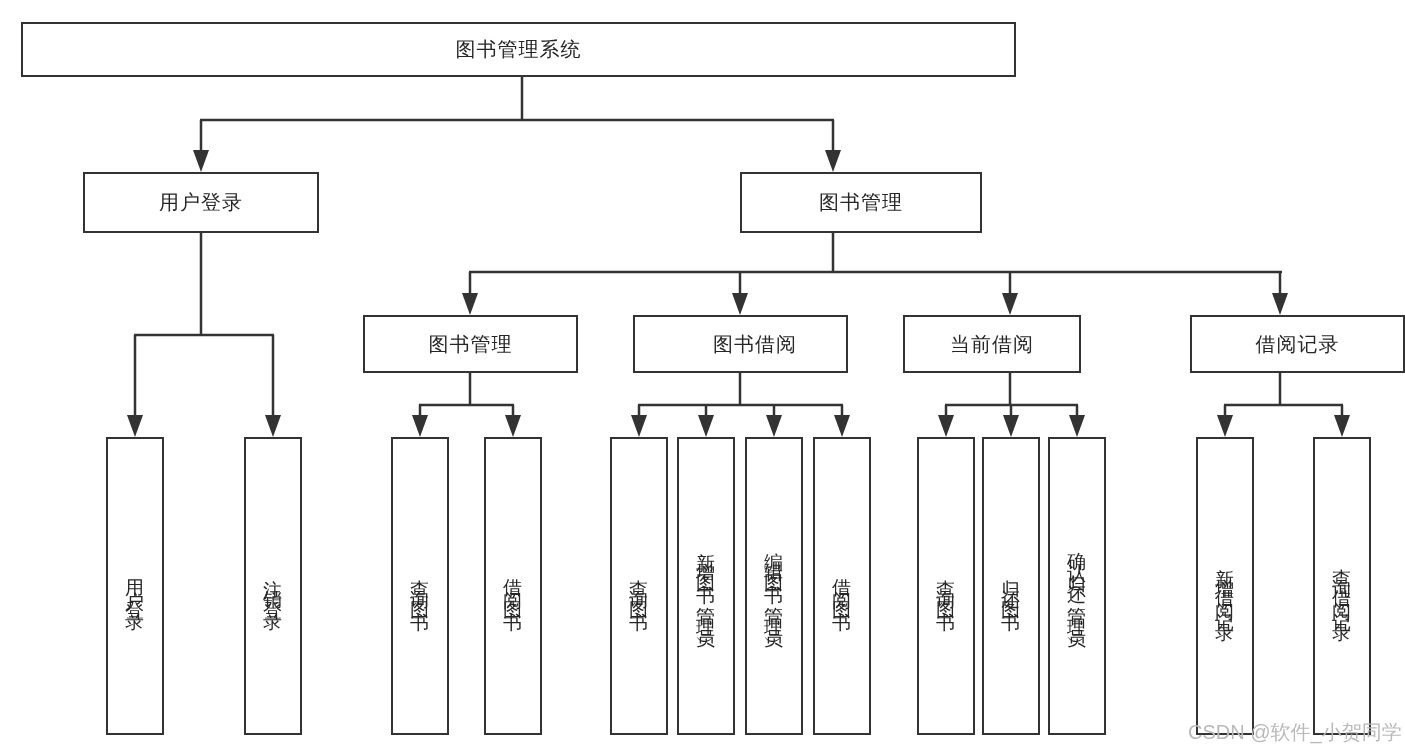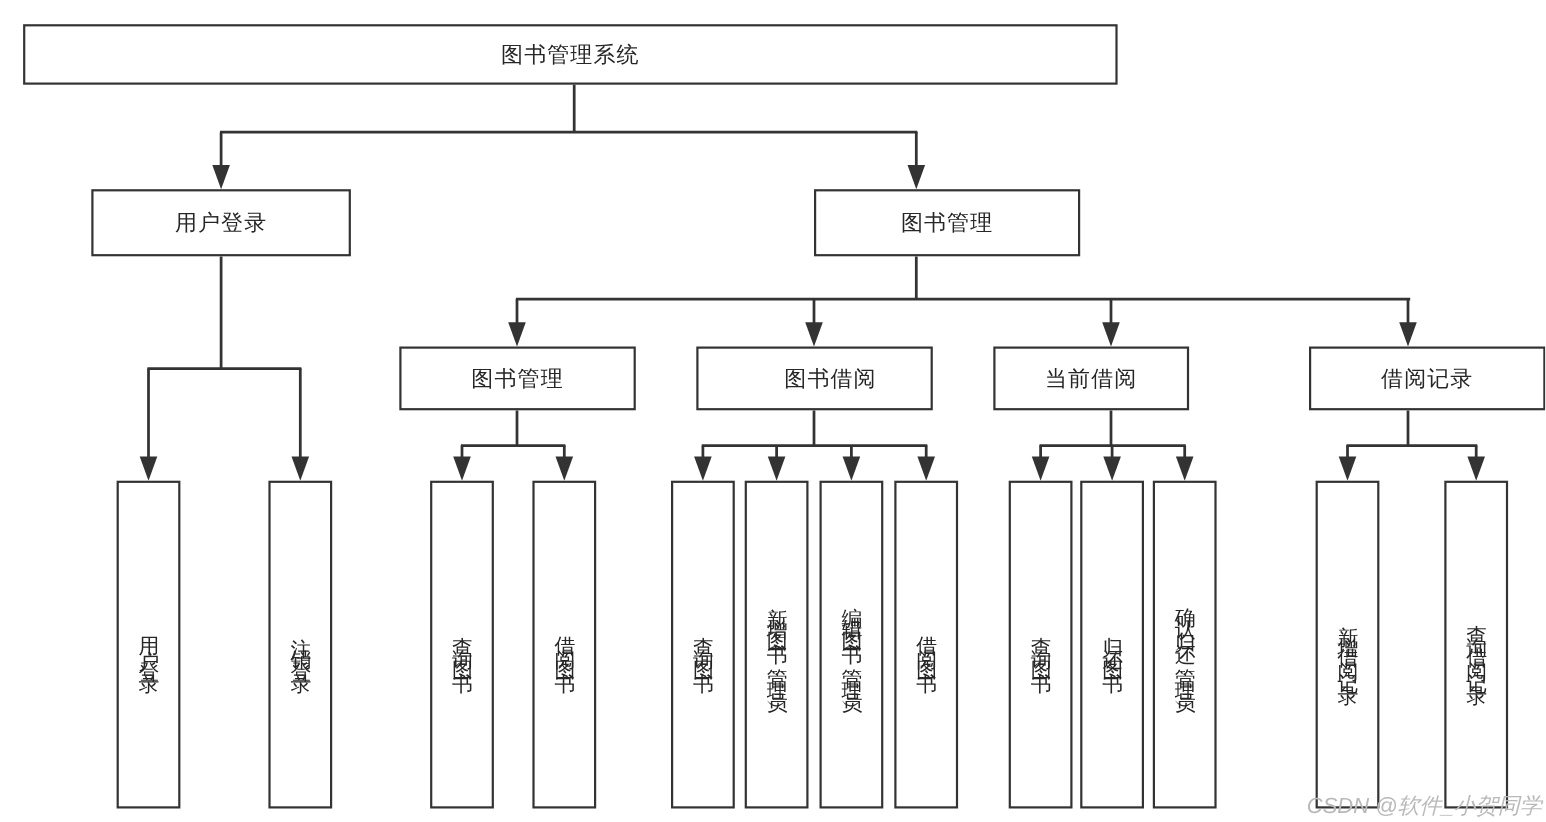--- a/index.html
+++ b/index.html
@@ -35,21 +35,20 @@
     white-space:nowrap;
     line-height:1;
   }
   .watermark{
     position:absolute;
     left:1188px;top:719px;
     font-size:20px;
     color:var(--watermark);
     white-space:nowrap;
     z-index:5;
-    font-style:italic;
   }
 </style>
 </head>
 <body>
 
 <div id="stage">
 
   <svg id="wires" width="1405" height="747" viewBox="0 0 1405 747" aria-hidden="true">
 
     <line x1="522" y1="68" x2="522" y2="120"></line>

